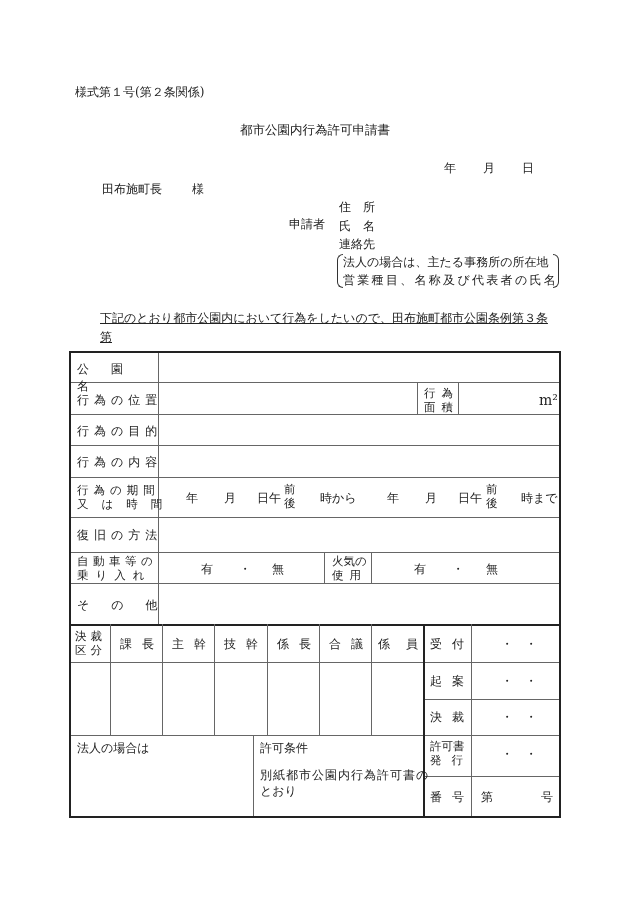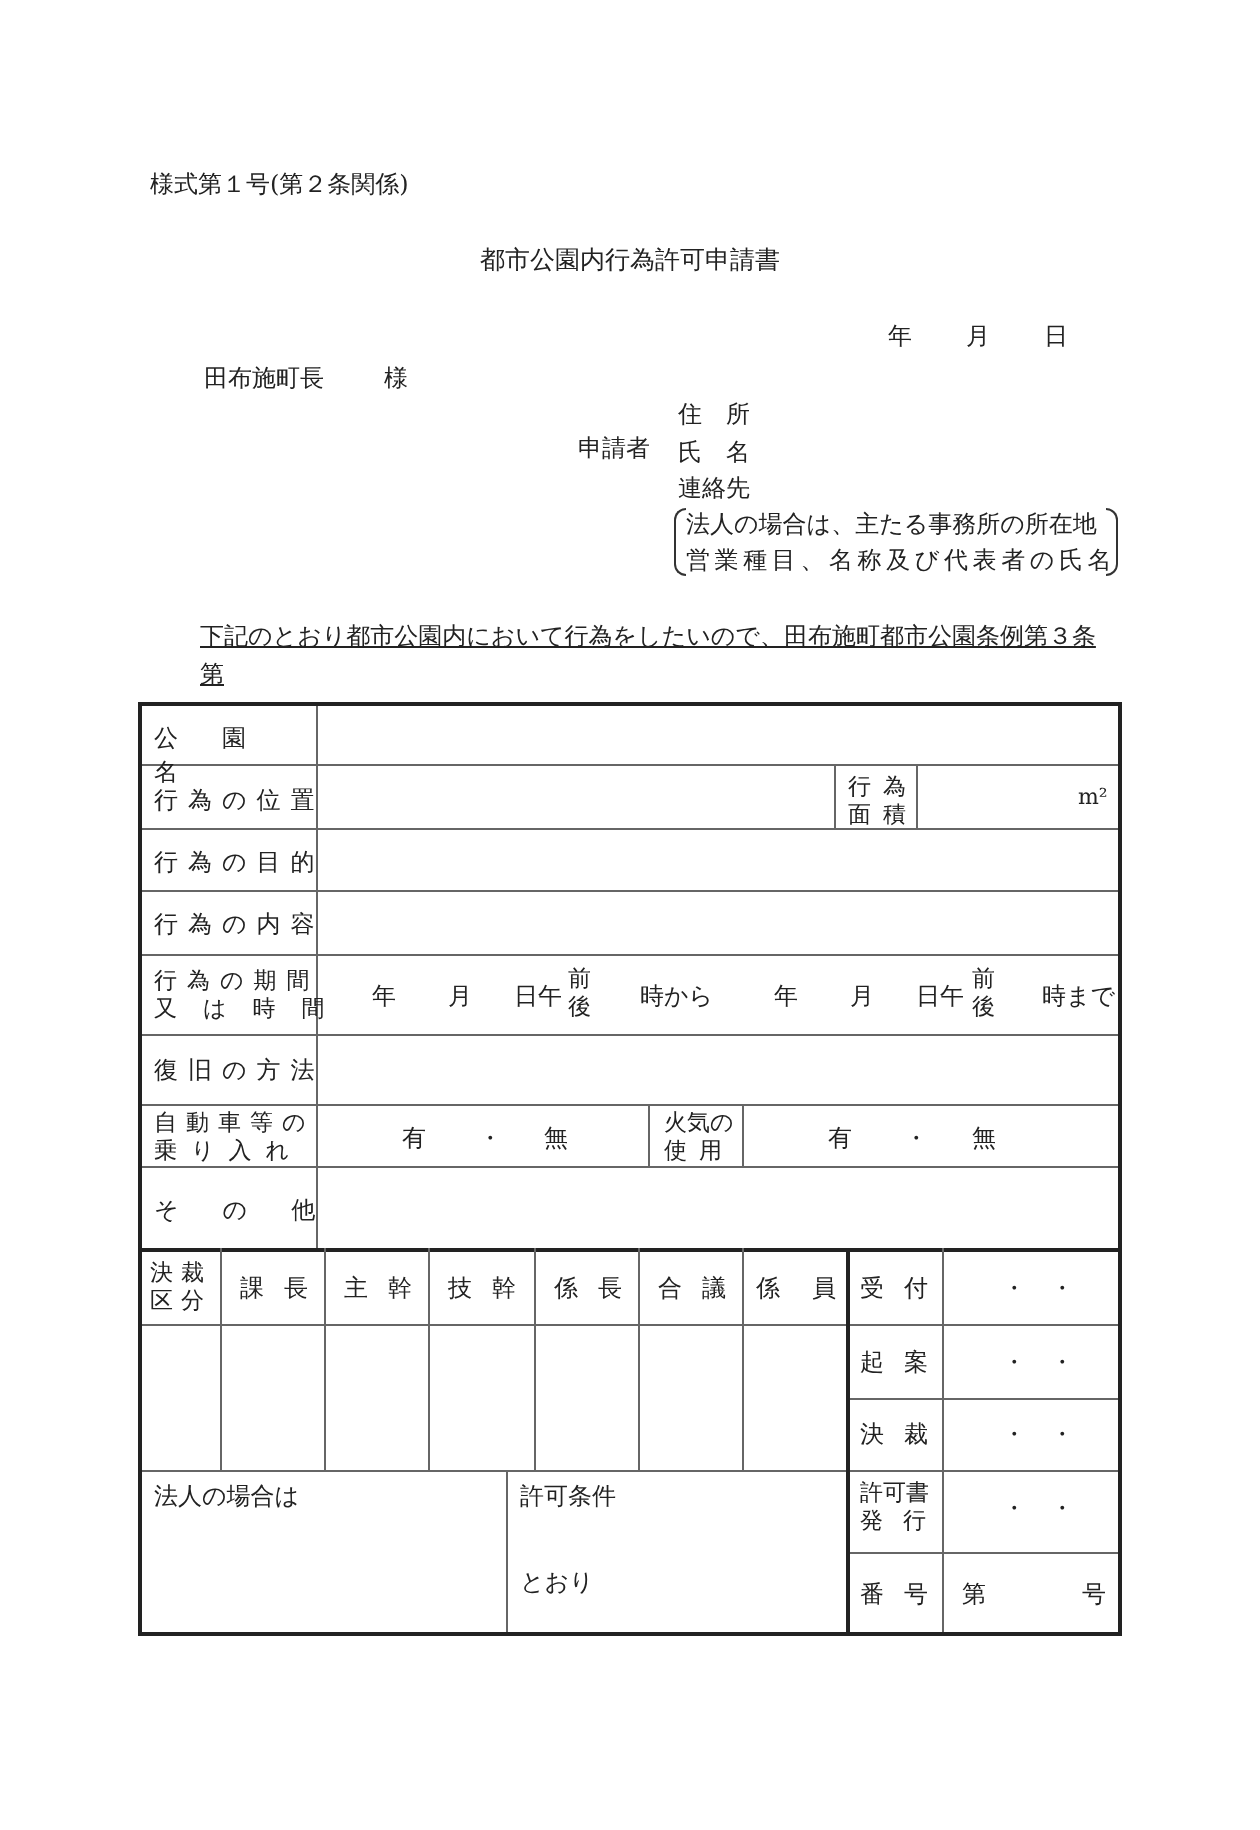--- a/index.html
+++ b/index.html
@@ -113,21 +113,21 @@
   </div>
   <div class="cell" style="left:88px;top:0;width:400px;height:29px"></div>
 
   <div class="lbl" style="left:6px;top:39px;letter-spacing:5px">行為の位置</div>
   <div class="cell" style="left:88px;top:30px;width:258px;height:31px"></div>
   <div class="lbl sm" style="left:353px;top:33px;letter-spacing:6px">
     <div>行為</div>
     <div>面積</div>
   </div>
   <div class="cell" style="left:388px;top:30px;width:100px;height:31px"></div>
-  <div class="lbl" style="left:468px;top:39px;font-size:11px">m²</div>
+  <div class="lbl" style="left:468px;top:39px;font-size:14px">m²</div>
 
   <div class="lbl" style="left:6px;top:70px;letter-spacing:5px">行為の目的</div>
   <div class="cell" style="left:88px;top:62px;width:400px;height:30px"></div>
 
   <div class="lbl" style="left:6px;top:101px;letter-spacing:5px">行為の内容</div>
   <div class="cell" style="left:88px;top:93px;width:400px;height:31px"></div>
 
   <div class="lbl sm" style="left:6px;top:130px;letter-spacing:5px">
     <div>行為の期間</div>
     <div style="letter-spacing:13px">又は時間</div>
@@ -194,20 +194,21 @@
   <div class="lbl" style="left:359px;top:283px;letter-spacing:10px">受付</div>
   <div class="lbl" style="left:430px;top:283px">・　・</div>
   <div class="lbl" style="left:359px;top:320px;letter-spacing:10px">起案</div>
   <div class="lbl" style="left:430px;top:320px">・　・</div>
   <div class="lbl" style="left:359px;top:356px;letter-spacing:10px">決裁</div>
   <div class="lbl" style="left:430px;top:356px">・　・</div>
 
   <div class="lbl" style="left:6px;top:387px">法人の場合は</div>
   <div class="cell" style="left:0;top:383px;width:182px;height:80px"></div>
   <div class="lbl" style="left:189px;top:387px">許可条件</div>
+  <div class="lbl" style="left:189px;top:414px;letter-spacing:1px">別紙都市公園内行為許可書の</div>
   <div class="lbl" style="left:189px;top:430px">とおり</div>
   <div class="lbl sm" style="left:359px;top:386px">
     <div>許可書</div>
     <div style="letter-spacing:10px">発行</div>
   </div>
   <div class="lbl" style="left:430px;top:393px">・　・</div>
   <div class="lbl" style="left:359px;top:436px;letter-spacing:10px">番号</div>
   <div class="lbl" style="left:410px;top:436px">第</div>
   <div class="cell" style="left:425px;top:428px;width:40px;height:30px"></div>
   <div class="lbl" style="left:470px;top:436px">号</div>

